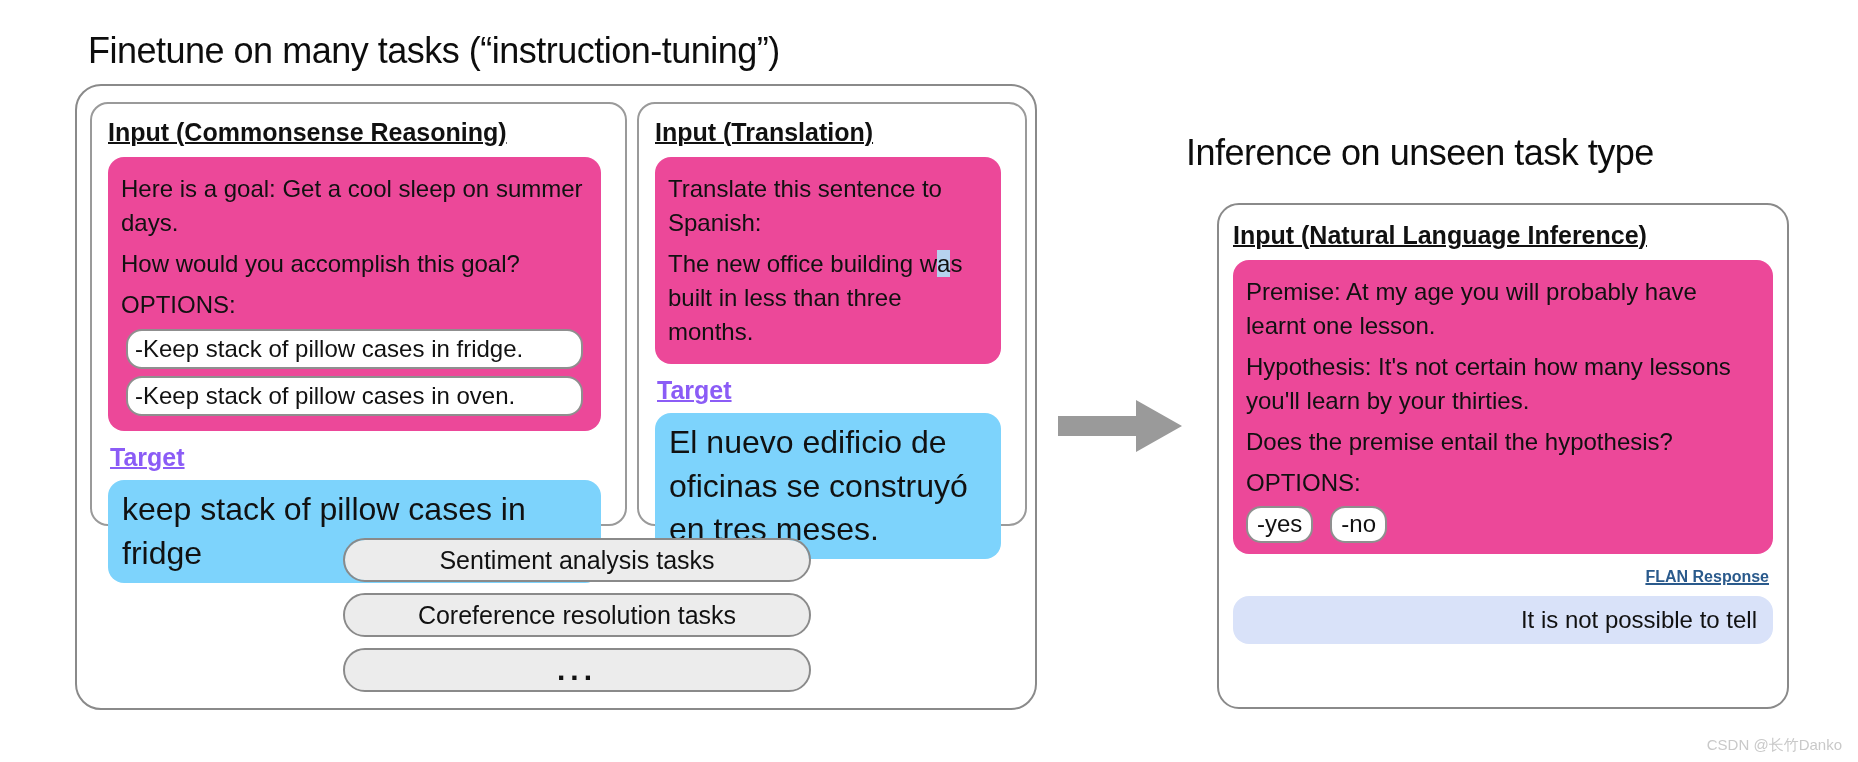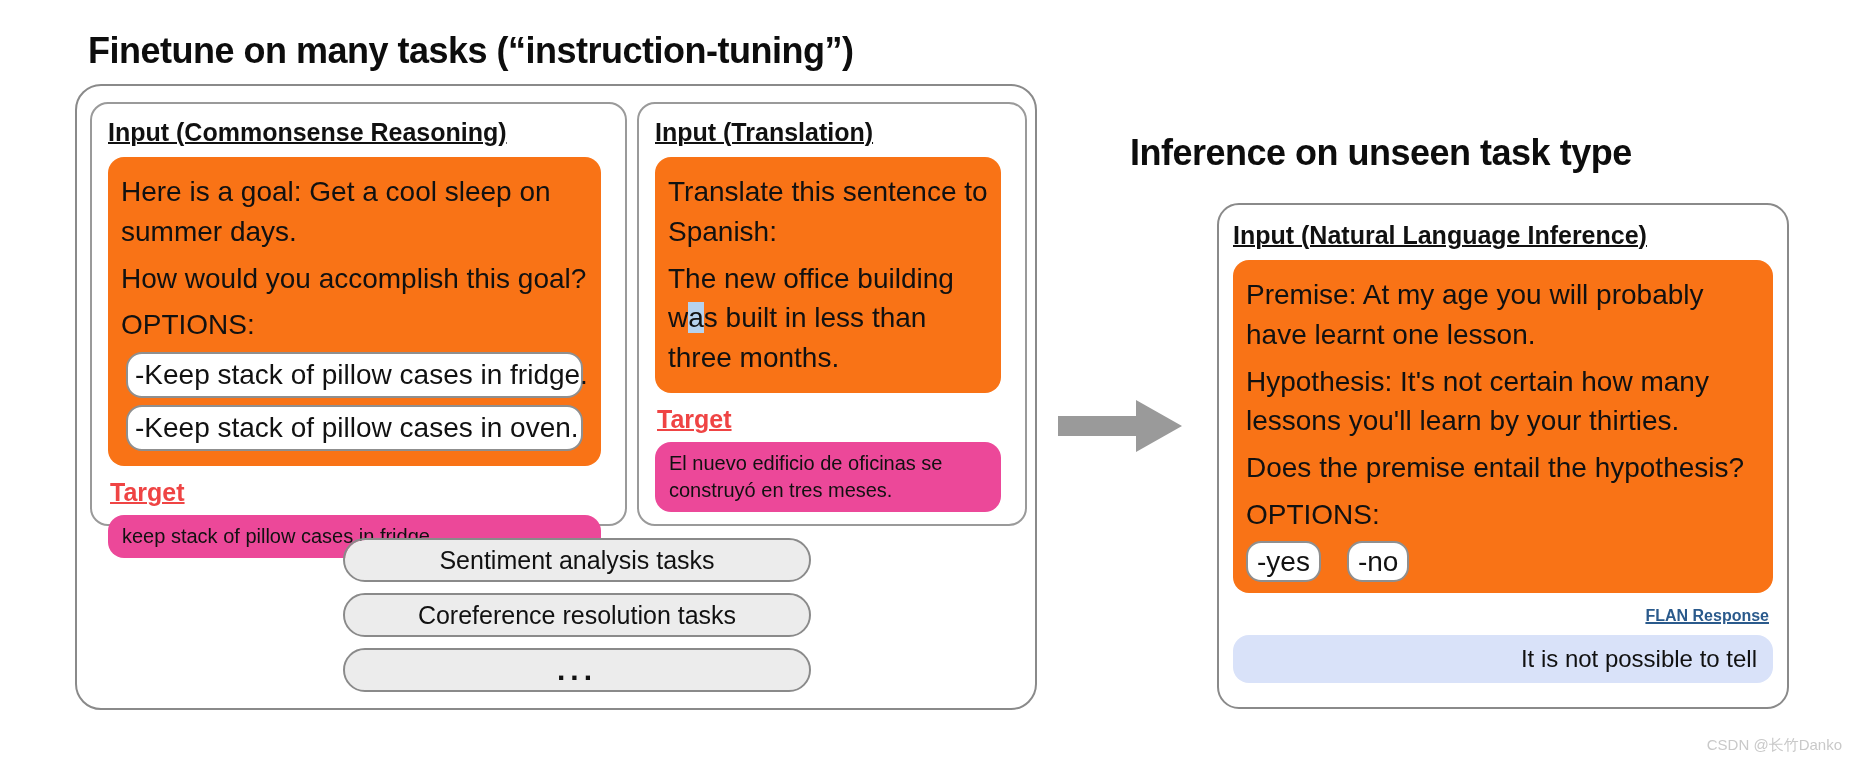--- a/index.html
+++ b/index.html
@@ -1,55 +1,55 @@
 <!DOCTYPE html>
 <html><head>
 <meta charset="utf-8">
 <style>
   html,body{margin:0;padding:0;}
   body{
     width:1858px;height:762px;position:relative;background:#ffffff;
     font-family:"Liberation Sans",sans-serif;color:#111;overflow:hidden;
   }
   .section-title{
-    position:absolute;font-size:36px;font-weight:700;color:#0d0d0d;
+    position:absolute;font-size:36px;font-weight:400;color:#0d0d0d;
     letter-spacing:-0.5px;white-space:nowrap;
   }
   #left-title{left:88px;top:30px;}
-  #right-title{left:1130px;top:132px;text-align:center;}
+  #right-title{left:1186px;top:132px;text-align:center;}
 
   .outer-box{
     position:absolute;left:75px;top:84px;width:962px;height:626px;
     border:2.5px solid #8a8a8a;border-radius:26px;background:#fff;box-sizing:border-box;
   }
   .card{
     position:absolute;border:2px solid #9a9a9a;border-radius:18px;background:#fff;
     box-sizing:border-box;padding:8px 24px 12px 16px;
   }
   #card-commonsense{left:13px;top:16px;width:537px;height:424px;}
   #card-translation{left:560px;top:16px;width:390px;height:424px;}
 
   .card-heading{
     font-size:25px;font-weight:700;text-decoration:underline;
     text-decoration-thickness:2px;margin:6px 0 10px 0;white-space:nowrap;
   }
   .bubble{
-    background:#f97316;border-radius:16px;padding:8px 13px;font-size:28px;line-height:1.42;
+    background:#ec4899;border-radius:16px;padding:8px 13px;font-size:24px;line-height:1.42;
   }
   .bubble p{margin:7px 0;}
   .option-pill{
     display:block;background:#ffffff;border:2px solid #8f8f8f;border-radius:16px;
     padding:1px 7px;margin:7px 5px;white-space:nowrap;box-sizing:border-box;
   }
   .target-label{
-    color:#ef4444;font-size:25px;font-weight:700;text-decoration:underline;
+    color:#8b5cf6;font-size:25px;font-weight:700;text-decoration:underline;
     text-decoration-thickness:2px;margin:12px 2px 8px 2px;
   }
   .blue-pill{
-    background:#ec4899;border-radius:16px;padding:8px 14px;font-size:20px;
+    background:#7dd3fc;border-radius:16px;padding:8px 14px;font-size:32px;
     box-sizing:border-box;width:100%;line-height:1.35;
   }
   .sel-highlight{background:#b6d2ee;}
 
   #task-pills{
     position:absolute;left:266px;top:452px;width:468px;
     display:flex;flex-direction:column;gap:11px;
   }
   .task-pill{
     background:#ececec;border:2px solid #8a8a8a;border-radius:22px;height:44px;
@@ -58,21 +58,21 @@
   }
   .task-pill.ellipsis{font-weight:700;font-size:30px;letter-spacing:5px;}
 
   #arrow{position:absolute;left:1058px;top:398px;}
 
   #right-box{
     position:absolute;left:1217px;top:203px;width:572px;height:506px;
     border:2px solid #8a8a8a;border-radius:22px;background:#fff;
     box-sizing:border-box;padding:10px 14px 12px 14px;
   }
-  #nli-options-row{display:flex;gap:26px;margin:6px 0 3px 0;align-items:center;}
+  #nli-options-row{display:flex;gap:17px;margin:6px 0 3px 0;align-items:center;}
   .option-pill-inline{
     background:#fff;border:2px solid #8f8f8f;border-radius:15px;
     padding:0 9px;white-space:nowrap;line-height:1.35;
   }
   .flan-label{
     text-align:right;color:#2a5a8c;font-weight:700;font-size:16px;
     text-decoration:underline;text-decoration-thickness:2px;margin:14px 4px 10px 0;
   }
   .response-pill{
     background:#d9e2f9;border-radius:16px;padding:10px 16px;font-size:24px;

